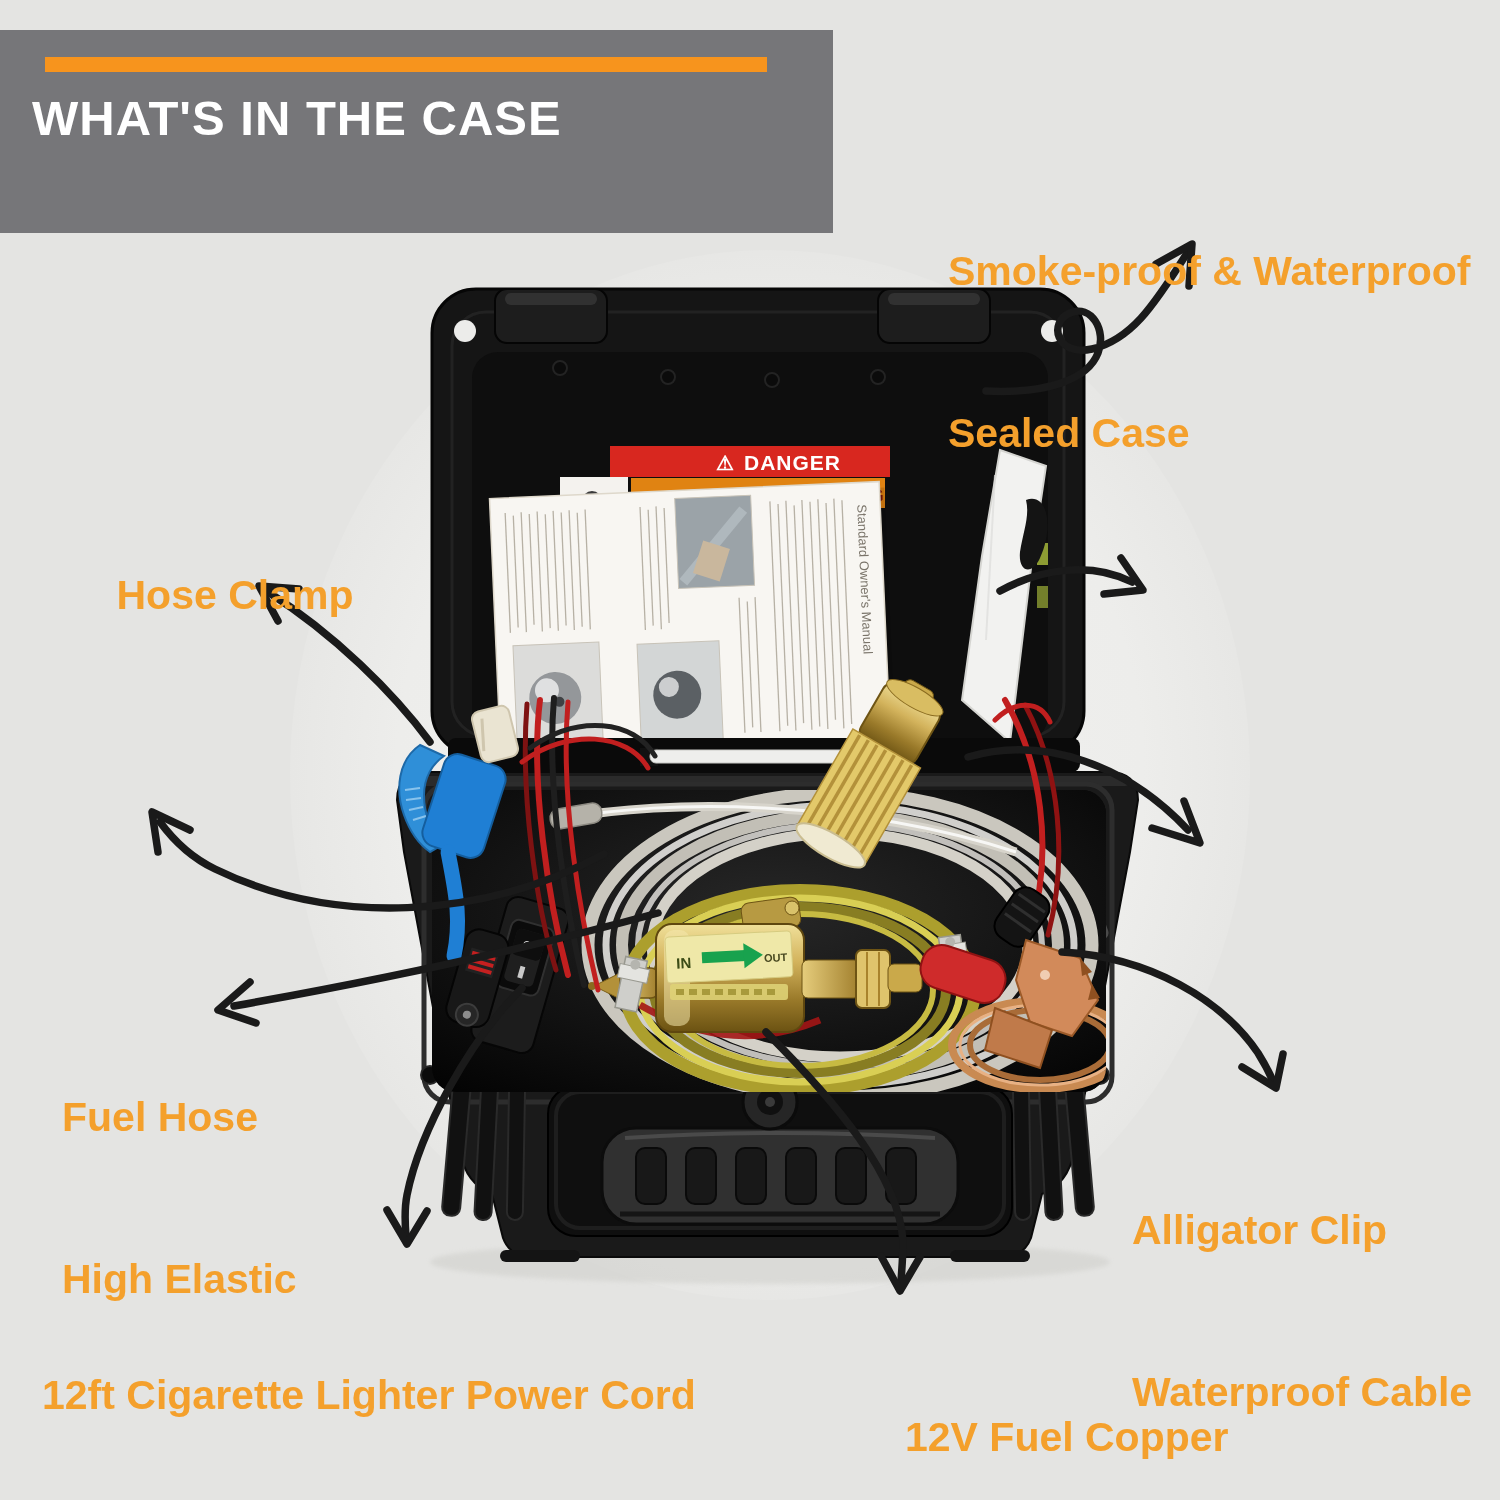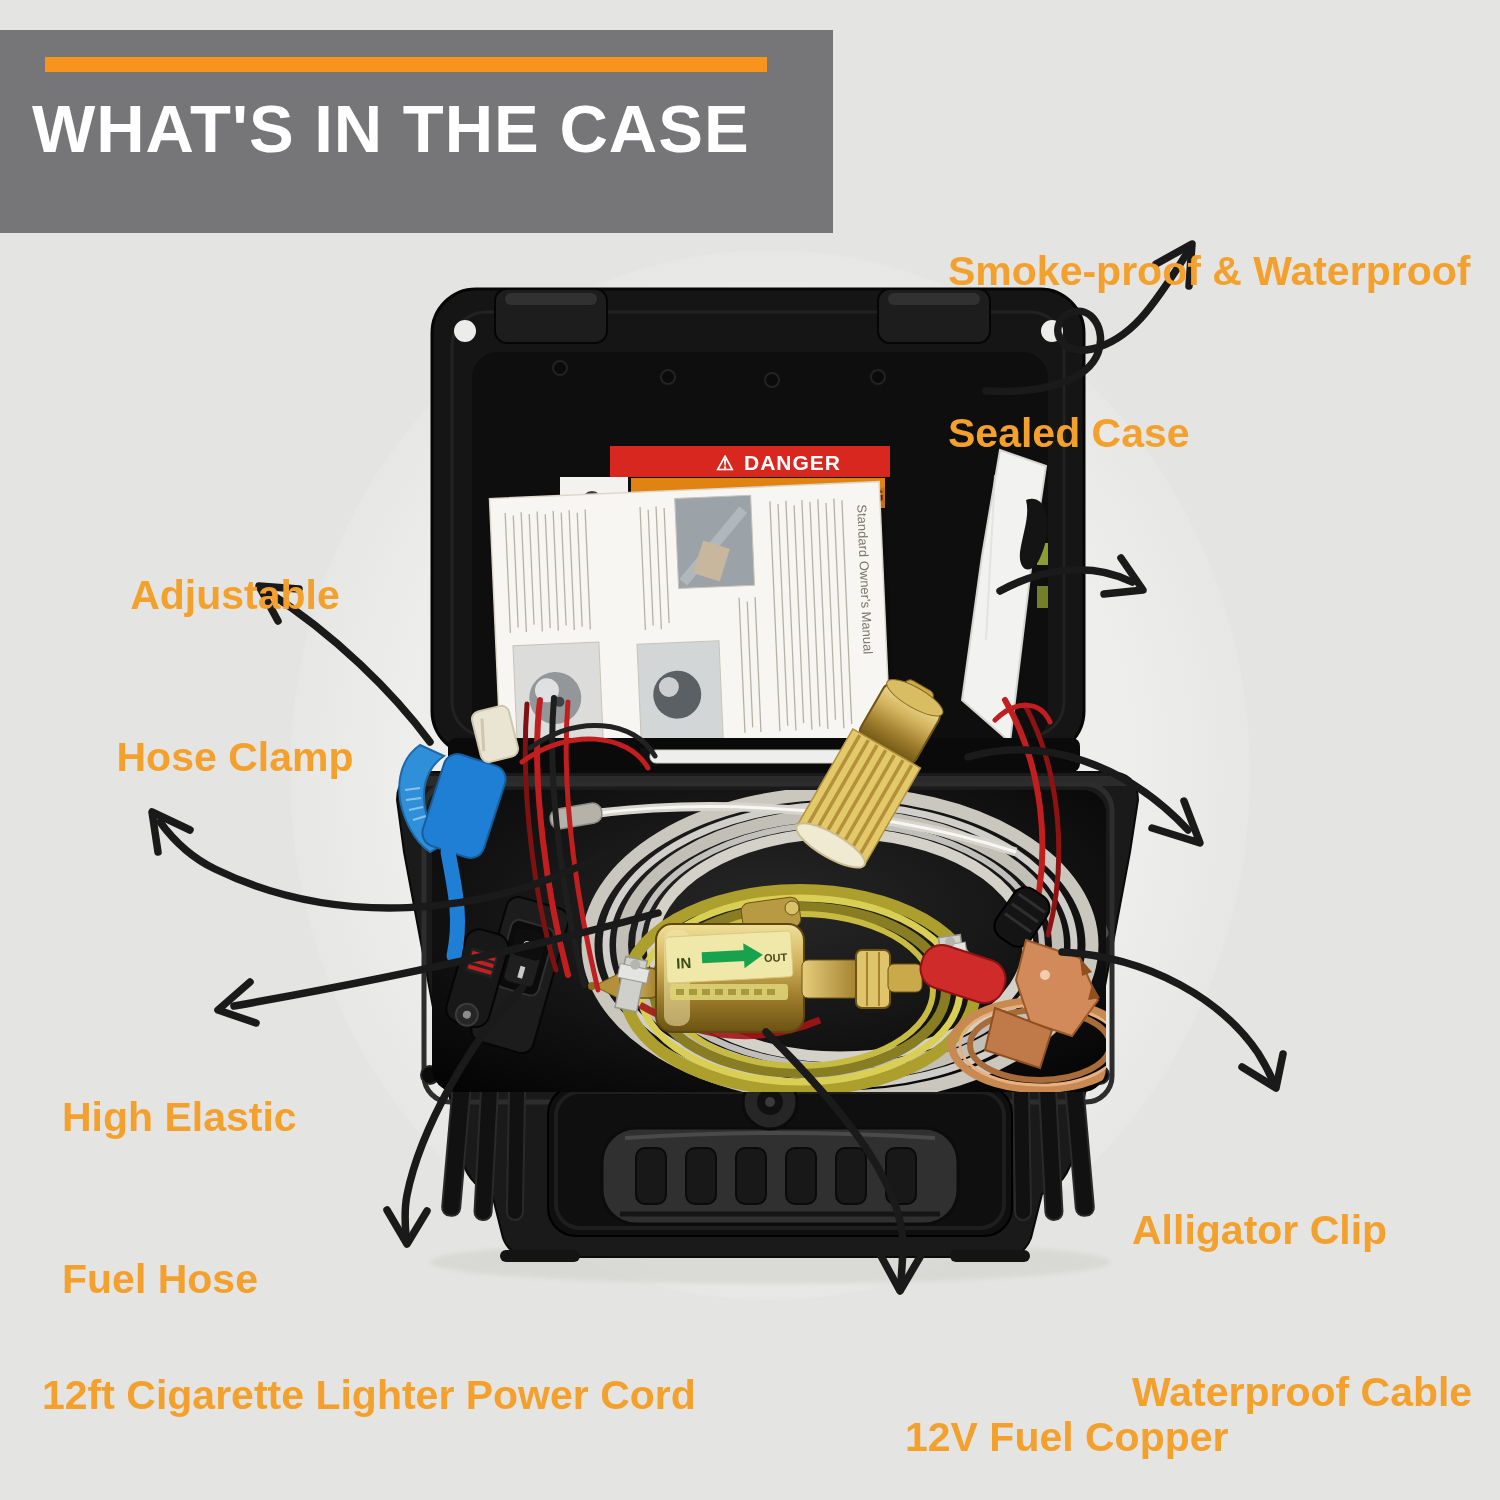--- a/index.html
+++ b/index.html
@@ -5,21 +5,21 @@
   :root{
     --bg:#e4e4e2; --header-box:#767679; --rule:#f7941d; --label:#f4a02c; --arrow:#1a1a1a;
   }
   html,body{margin:0;padding:0;background:var(--bg);}
   #stage{position:relative;width:1500px;height:1500px;overflow:hidden;
          font-family:"Liberation Sans",sans-serif;background:var(--bg);}
   .backdrop{position:absolute;left:290px;top:250px;width:960px;height:1050px;border-radius:50%;
             background:radial-gradient(ellipse at center,#f2f2f0 0%,#edEDeb 55%,rgba(228,228,226,0) 78%);}
   .header-box{position:absolute;left:0;top:30px;width:833px;height:203px;background:var(--header-box);}
   .header-rule{position:absolute;left:45px;top:27px;width:722px;height:15px;background:var(--rule);}
-  .header-title{position:absolute;left:32px;top:60px;font-size:67px;font-weight:bold;color:#ffffff;
+  .header-title{position:absolute;left:32px;top:60px;font-size:49px;font-weight:bold;color:#ffffff;
                 letter-spacing:1px;white-space:pre;}
   .callout{position:absolute;color:var(--label);font-weight:bold;
            font-size:41px;line-height:54px;white-space:pre;}
   #scene{position:absolute;left:0;top:0;}
   .arrow-shaft{fill:none;stroke:var(--arrow);stroke-width:7.5;stroke-linecap:round;}
   .arrow-head{fill:none;stroke:var(--arrow);stroke-width:7.5;stroke-linecap:round;stroke-linejoin:round;}
   .case-shadow{position:absolute;left:430px;top:1240px;width:680px;height:44px;border-radius:50%;
                background:#cfcfcb;opacity:.55;filter:blur(2px);}
 </style>
 </head>
@@ -388,26 +388,25 @@
   <div class="header-box">
     <div class="header-rule"></div>
     <div class="header-title">WHAT'S IN THE CASE</div>
   </div>
 
   <div class="callout" style="left:948px;top:136px;">
     <div>Smoke-proof &amp; Waterproof</div>
     <div>Sealed Case</div>
   </div>
   <div class="callout" style="left:85px;top:460px;width:300px;text-align:center;">
-    <div>Adjustable</div>
     <div>Hose Clamp</div>
   </div>
   <div class="callout" style="left:62px;top:982px;">
+    <div>Fuel Hose</div>
     <div>High Elastic</div>
-    <div>Fuel Hose</div>
   </div>
   <div class="callout" style="left:42px;top:1250px;line-height:58px;">
     <div>12ft Cigarette Lighter Power Cord</div>
     
   </div>
   <div class="callout" style="left:1132px;top:1095px;">
     <div>Alligator Clip</div>
     <div>Waterproof Cable</div>
   </div>
   <div class="callout" style="left:905px;top:1302px;">

